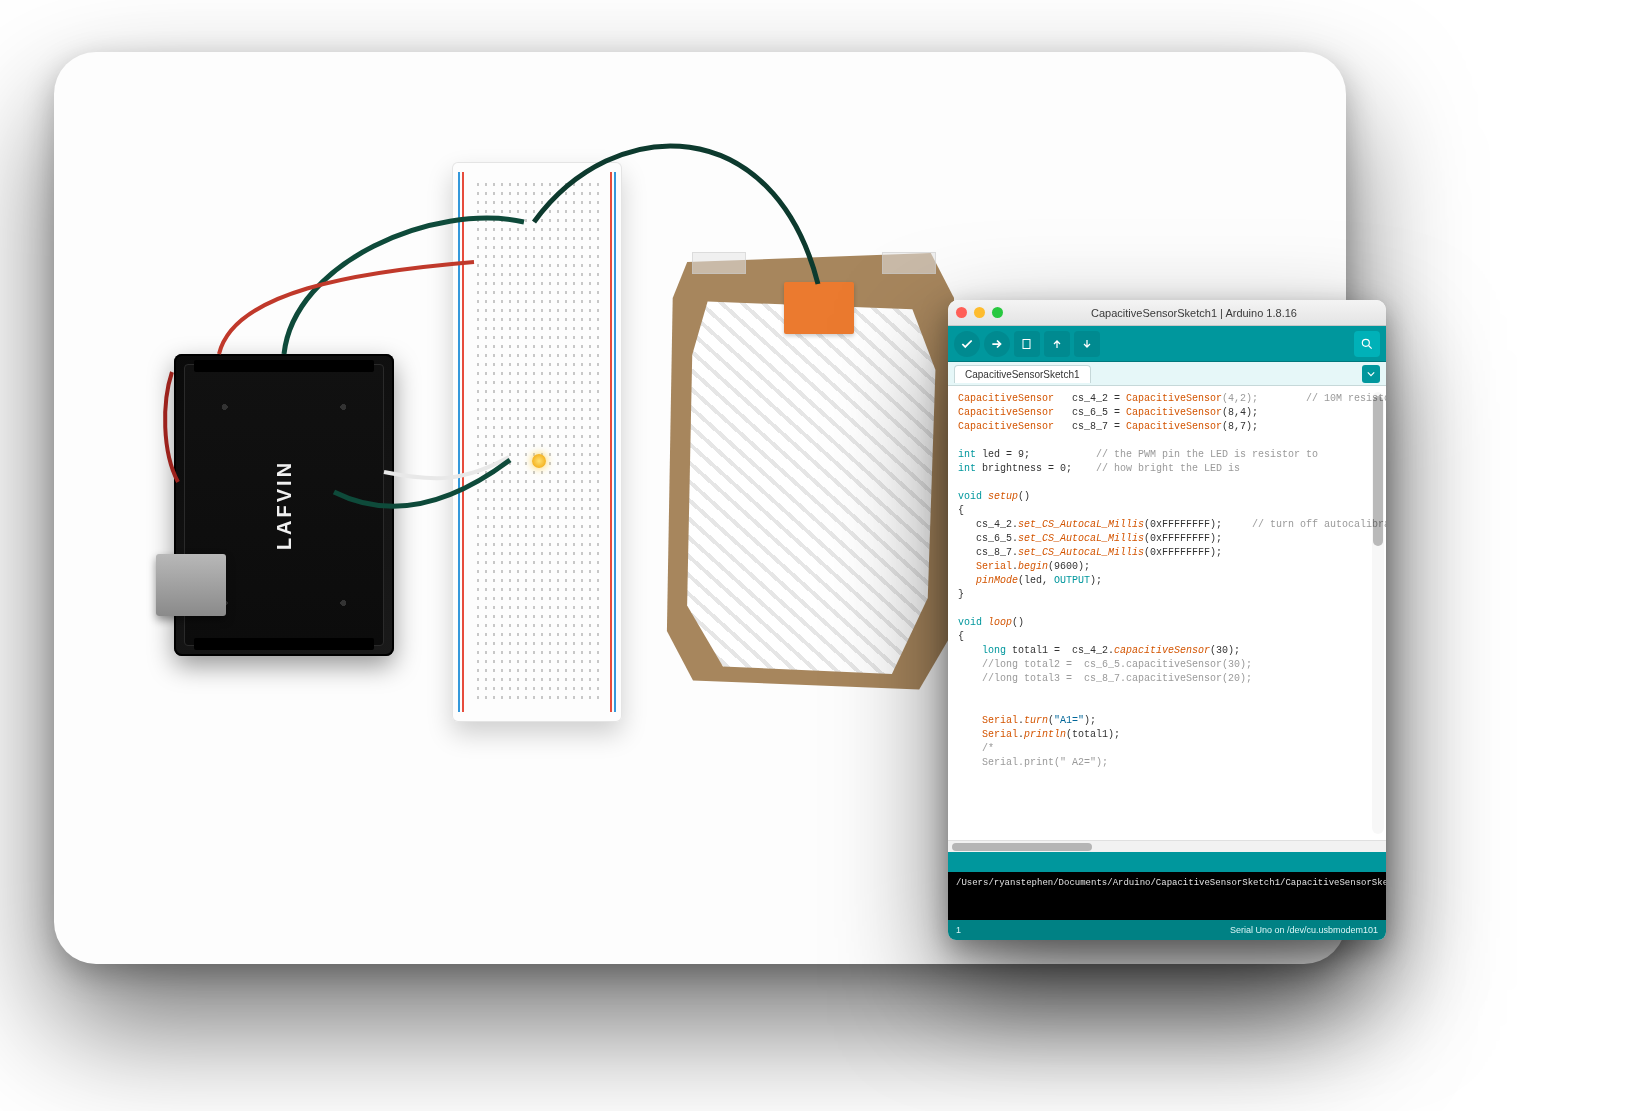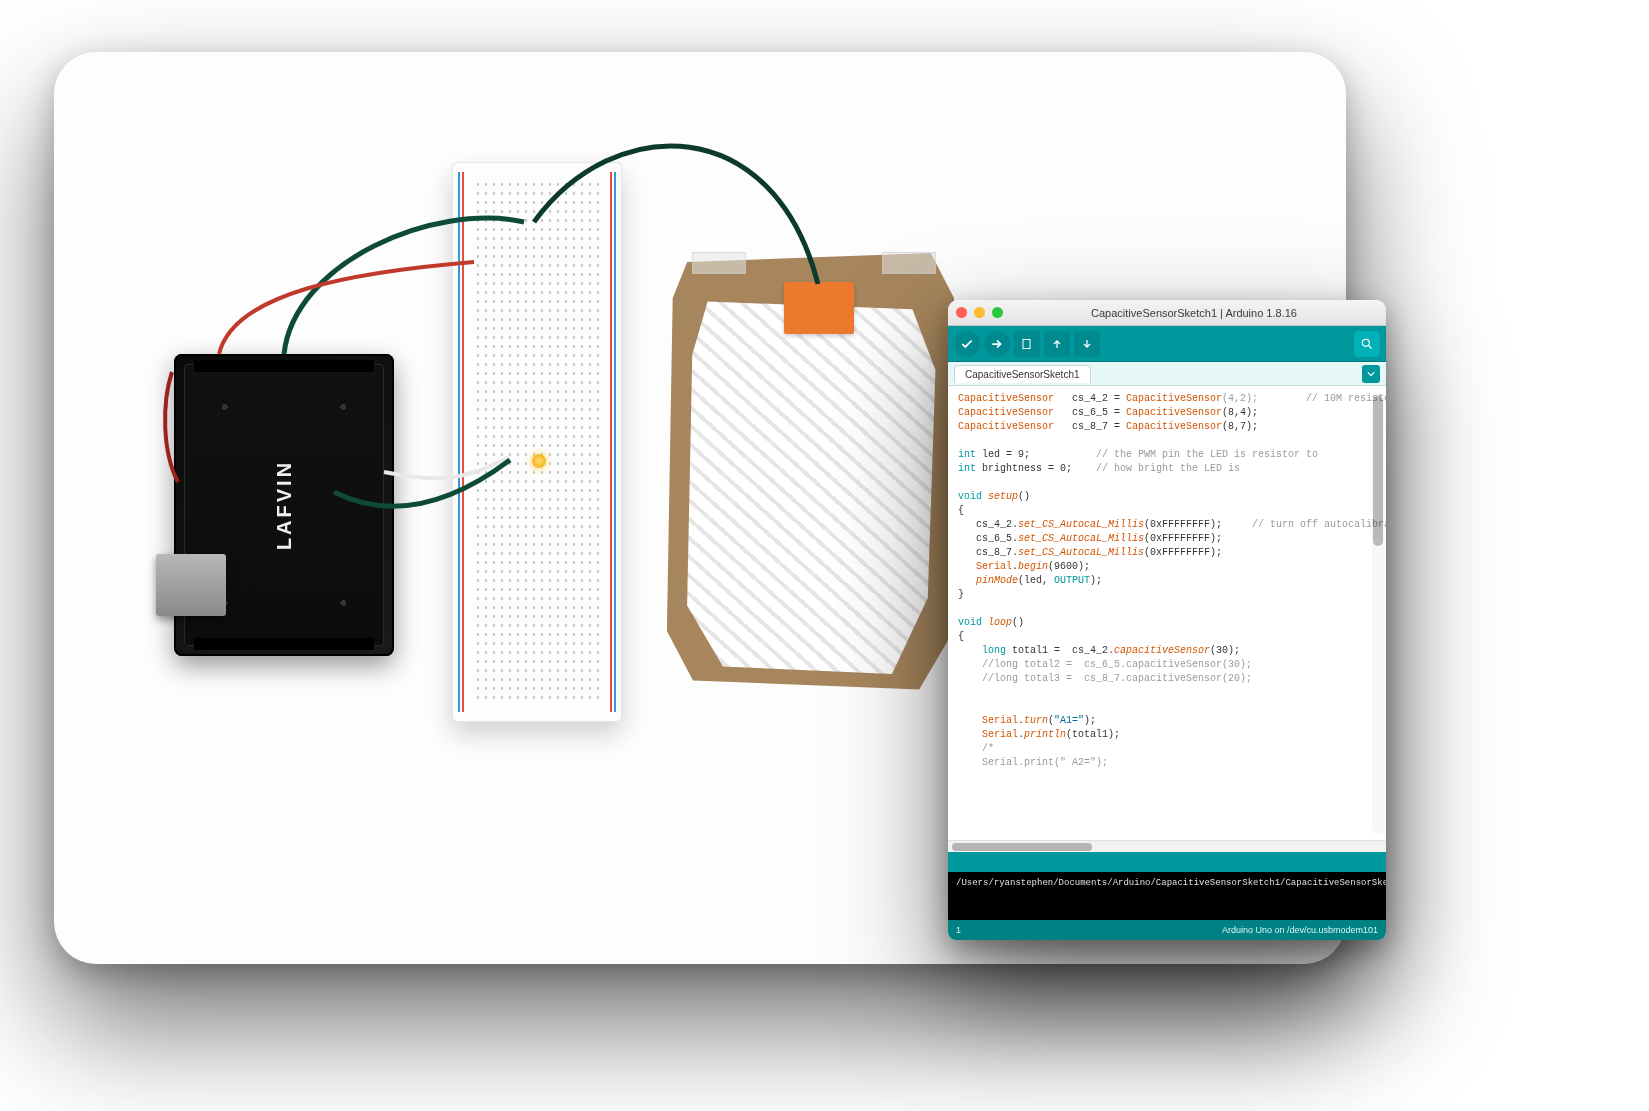--- a/index.html
+++ b/index.html
@@ -338,15 +338,15 @@
     <div class="hscroll-thumb"></div>
   </div>
 
   <div class="console-header"></div>
   <div class="console">
     <div>/Users/ryanstephen/Documents/Arduino/CapacitiveSensorSketch1/CapacitiveSensorSketch</div>
   </div>
 
   <div class="status">
     <span>1</span>
-    <span>Arduino Uno on /dev/cu.usbmodem101</span>
+    <span>Serial Uno on /dev/cu.usbmodem101</span>
   </div>
 </div>
 
 </body></html>

